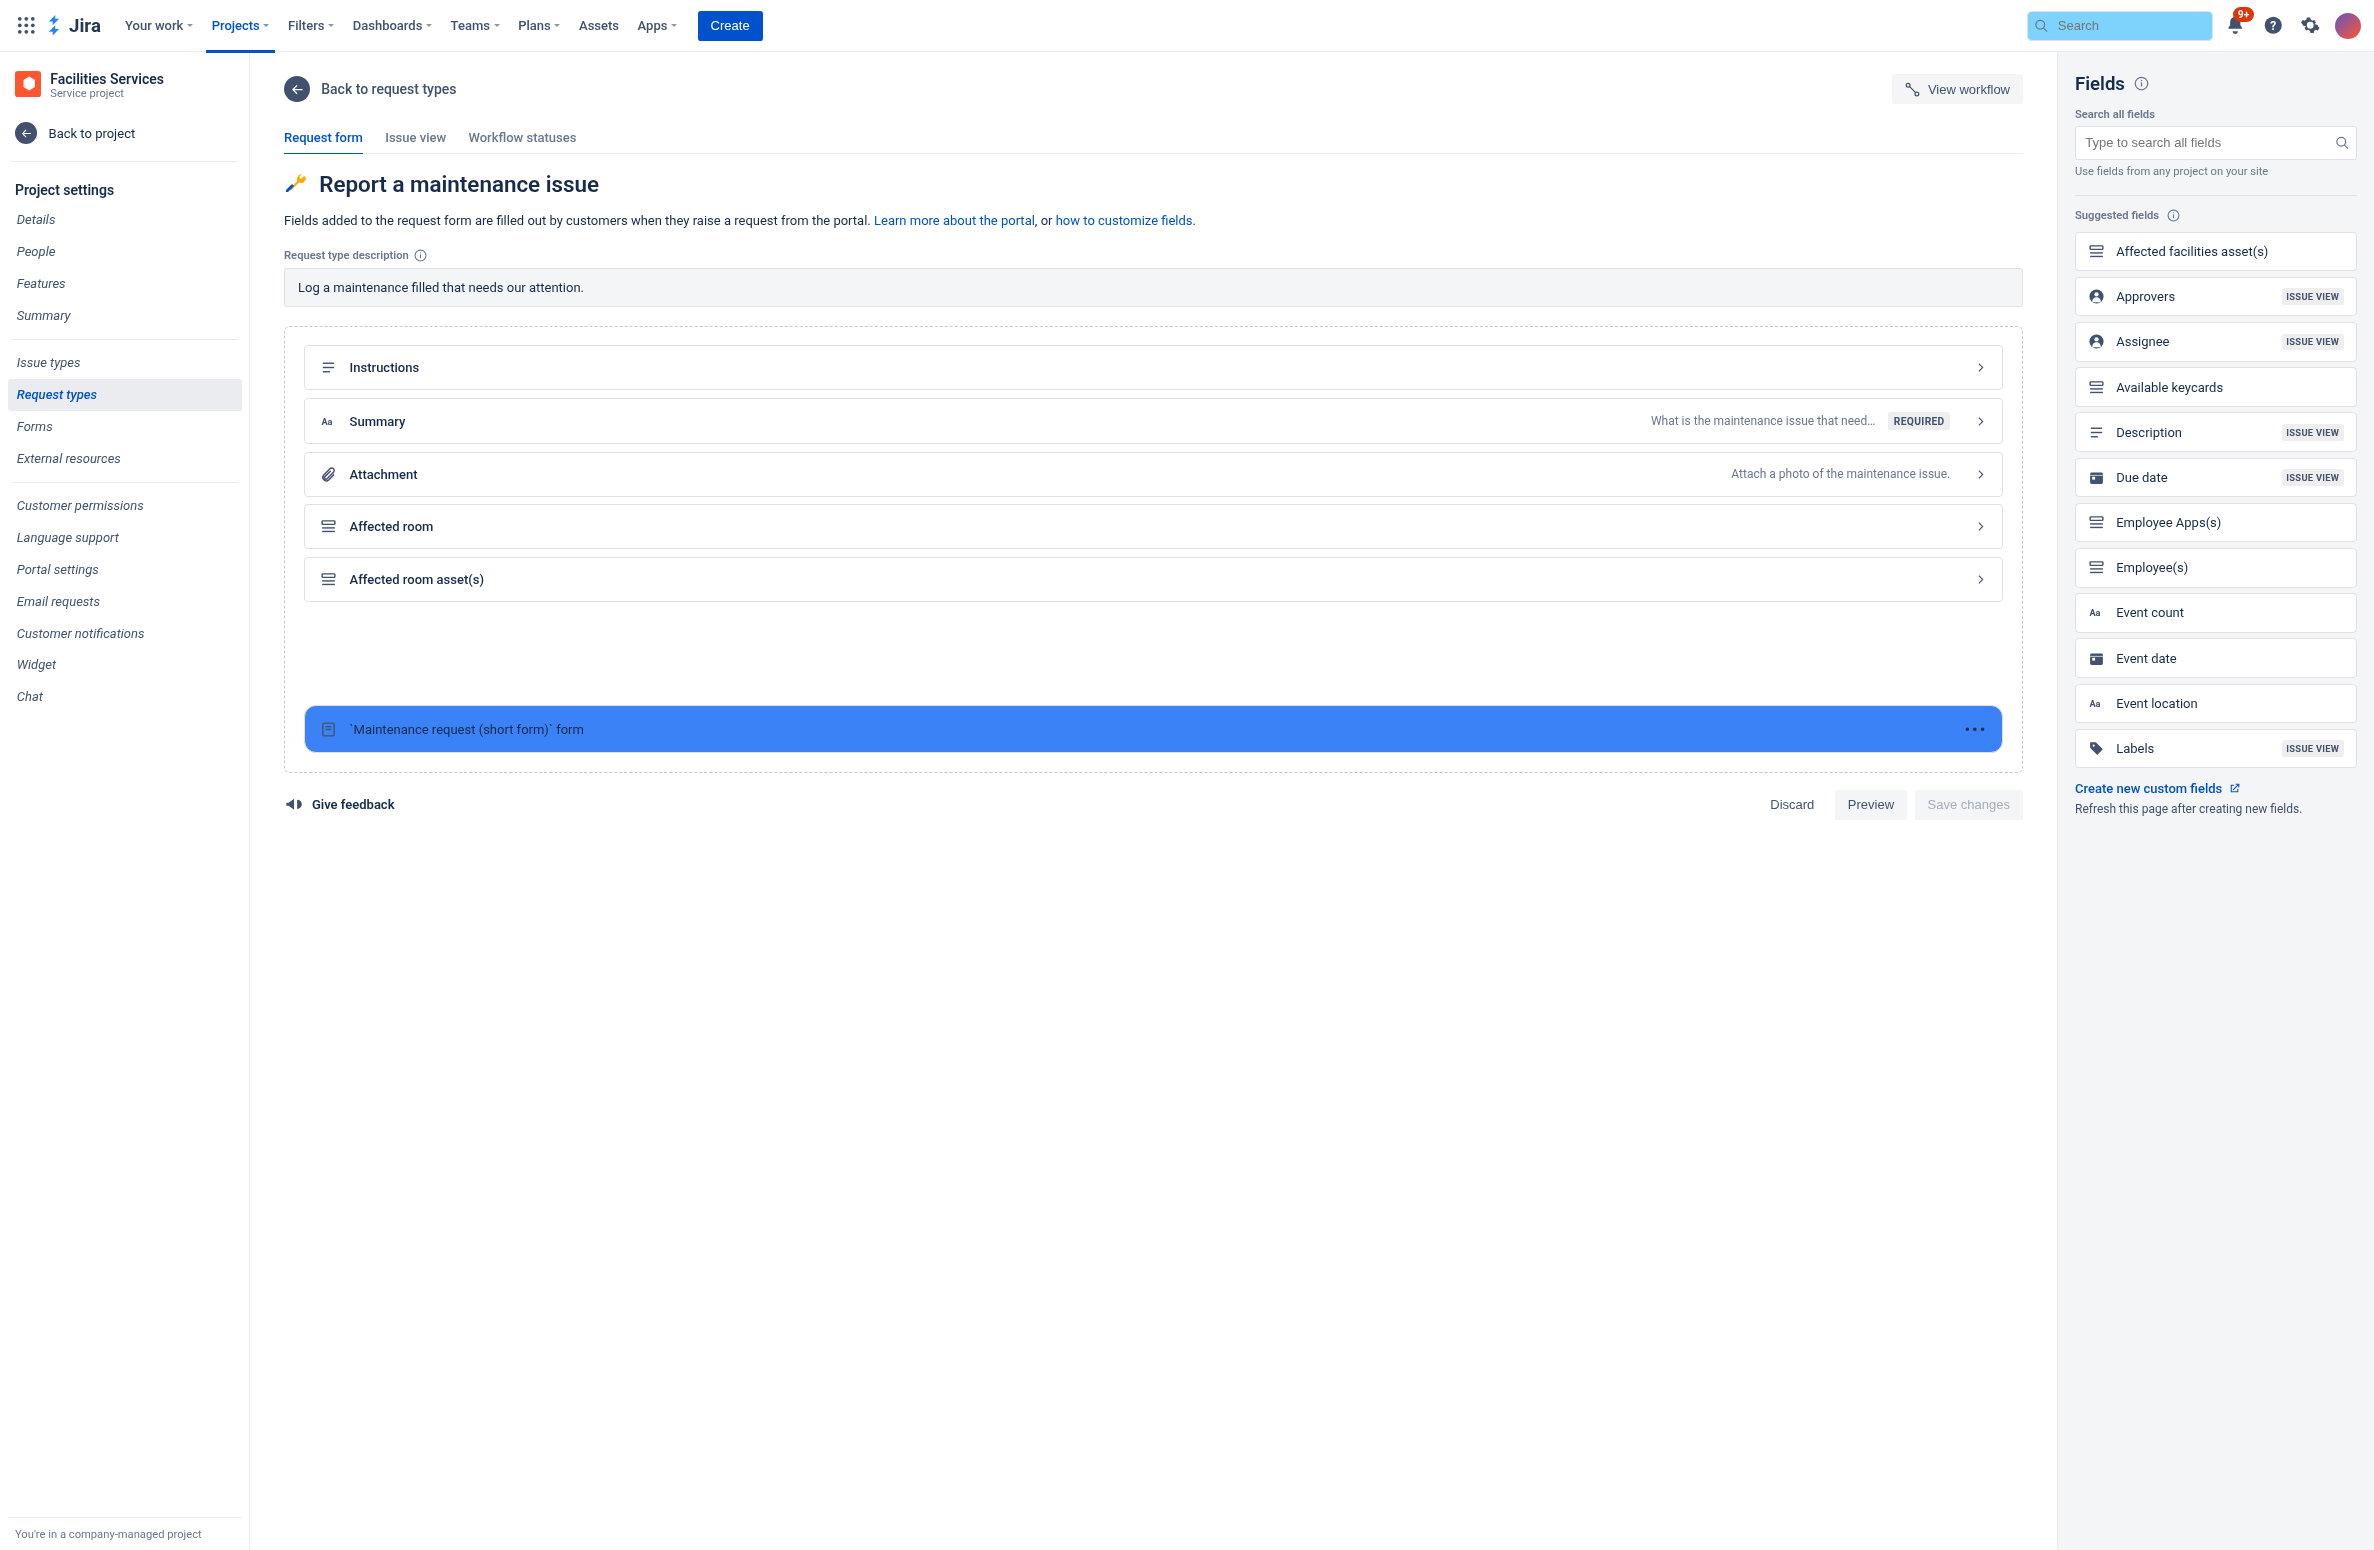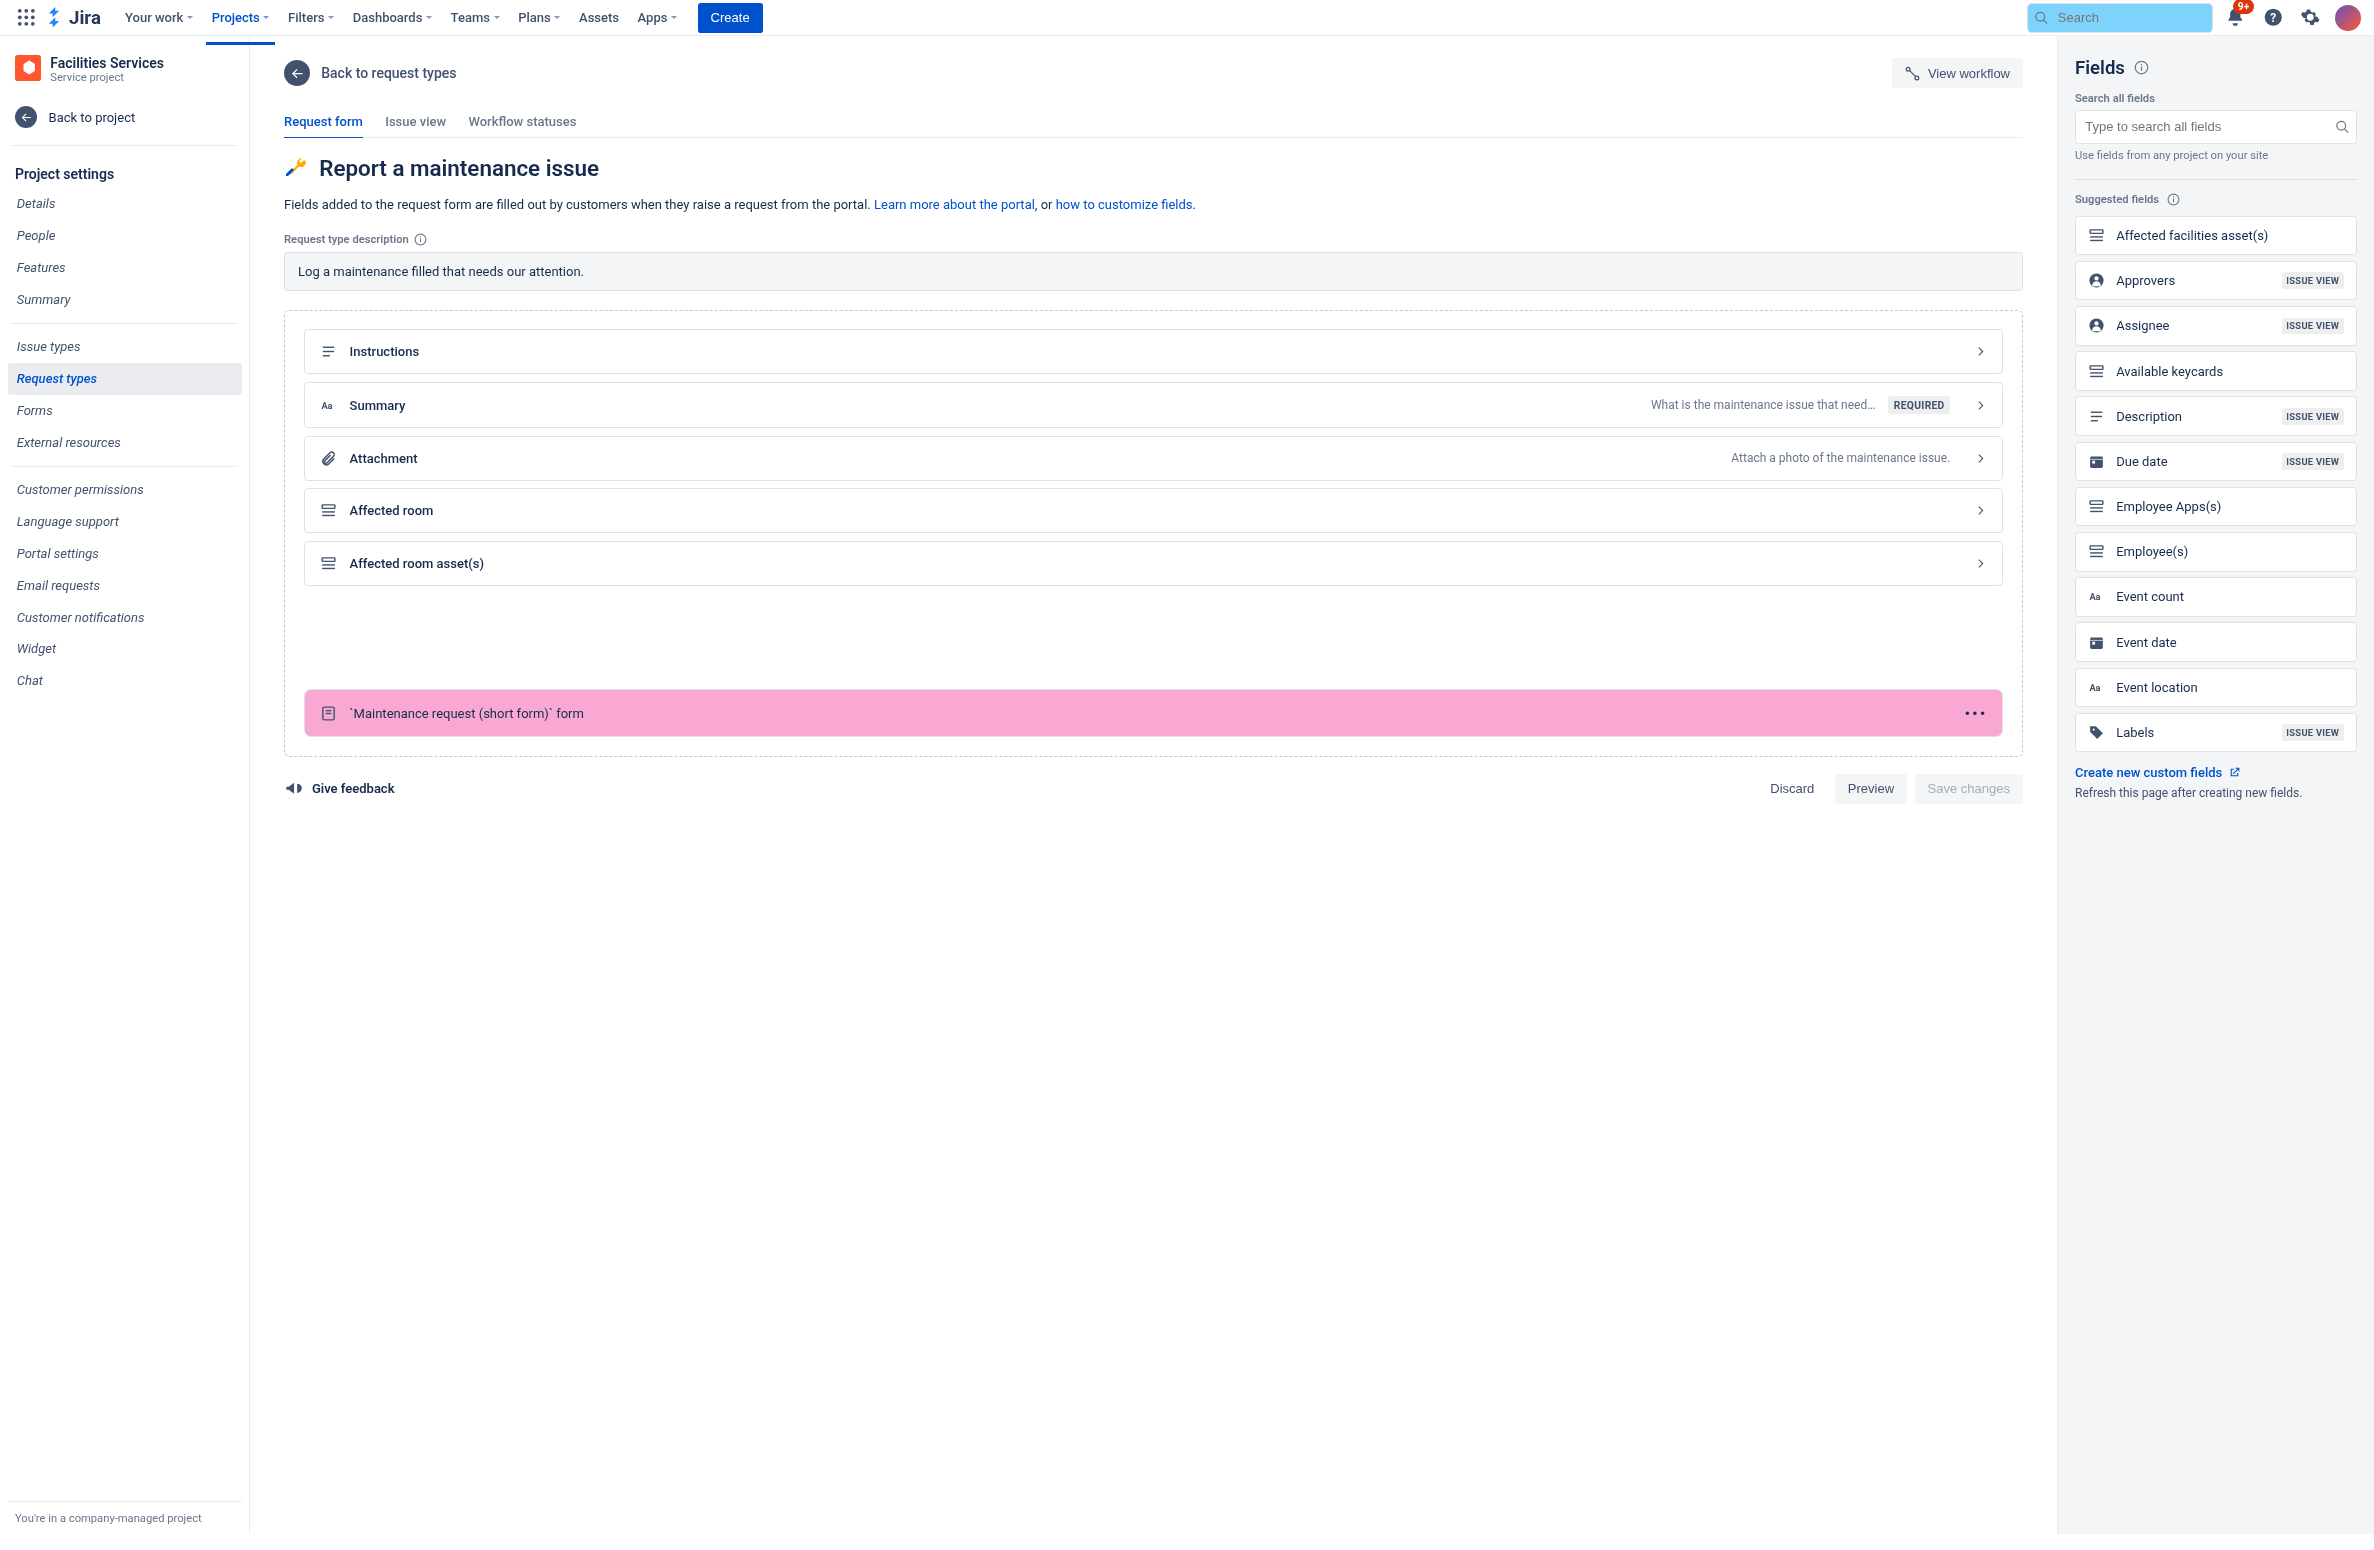--- a/index.html
+++ b/index.html
@@ -1,17 +1,17 @@
 <!DOCTYPE html>
 <html style="font-size:15px"><head>
 <meta charset="utf-8">
 <style>
 * { box-sizing: border-box; margin: 0; padding: 0; }
 body { font-family: -apple-system, BlinkMacSystemFont, "Segoe UI", Roboto, sans-serif; color: #172B4D; font-size: 13px; background: #fff; }
-.topnav { height: 36px; border-bottom: 0.9px solid #ebecf0; display: flex; align-items: center; padding: 0 11.2px; gap: 3.7px; }
+.topnav { height: 52px; border-bottom: 0.9px solid #ebecf0; display: flex; align-items: center; padding: 0 11.2px; gap: 3.7px; }
 .app-switcher { width: 30px; height: 30px; display: flex; align-items: center; justify-content: center; cursor: pointer; border-radius: 2.8px; }
 .jira-logo { display: flex; align-items: center; gap: 3.7px; font-weight: 700; color: #253858; font-size: 18.6px; margin-right: 11.2px; cursor: pointer; }
 .nav-item { padding: 7.5px 9.3px; cursor: pointer; display: flex; align-items: center; gap: 3.7px; color: #42526E; font-weight: 500; border-radius: 2.8px; position: relative; }
 .nav-item.active { color: #0052CC; }
 .nav-item.active::after { content: ''; position: absolute; bottom: -12px; left: 3.7px; right: 3.7px; height: 2.8px; background: #0052CC; }
 .chev { width: 0; height: 0; border-left: 3.7px solid transparent; border-right: 3.7px solid transparent; border-top: 3.7px solid currentColor; opacity: 0.6; }
 .create-btn { background: #0052CC; color: #fff; border: none; padding: 7.5px 13px; border-radius: 2.8px; font-weight: 500; cursor: pointer; font-size: 13px; margin-left: 7.5px; }
 .topnav-right { margin-left: auto; display: flex; align-items: center; gap: 7.5px; }
 .search-box { position: relative; }
 .search-box input { width: 186px; padding: 6.5px 9.3px 6.5px 30px; border: 1.9px solid #DFE1E6; border-radius: 4.7px; font-size: 13px; background: #7dd3fc; }
@@ -46,21 +46,21 @@
 .desc-text { color: #172B4D; margin-bottom: 18.6px; line-height: 1.5; }
 .desc-text a { color: #0052CC; text-decoration: none; }
 .field-label { font-size: 11.2px; font-weight: 600; color: #6B778C; display: flex; align-items: center; gap: 5.6px; margin-bottom: 5.6px; }
 .desc-box { background: #f4f5f7; border: 0.9px solid #DFE1E6; border-radius: 2.8px; padding: 11.2px 13px; margin-bottom: 18.6px; }
 .drop-zone { border: 1.9px dashed #C1C7D0; border-radius: 5.6px; padding: 18.6px; min-height: 447px; display: flex; flex-direction: column; }
 .field-row { background: #fff; border: 0.9px solid #DFE1E6; border-radius: 4px; padding: 13px 15px; margin-bottom: 7.5px; display: flex; align-items: center; gap: 13px; cursor: pointer; }
 .field-row .name { font-weight: 500; }
 .field-row .hint { color: #6B778C; font-size: 12px; margin-left: auto; }
 .req-badge { background: #eee; font-size: 10.3px; font-weight: 700; padding: 2.8px 5.6px; border-radius: 2.8px; color: #42526E; margin-left: 0; letter-spacing: 0.3px; }
 .field-row .chev-r { margin-left: 11.2px; }
-.form-row-last { margin-top: auto; display: flex; align-items: center; gap: 13px; background: #f9a8d4; border: 0.9px solid #DFE1E6; border-radius: 7px; padding: 13px 15px; }
+.form-row-last { margin-top: auto; display: flex; align-items: center; gap: 13px; background: #3b82f6; border: 0.9px solid #DFE1E6; border-radius: 12px; padding: 13px 15px; }
 .dots { margin-left: auto; font-size: 17px; letter-spacing: 1.9px; cursor: pointer; }
 .footer-bar { display: flex; align-items: center; margin-top: 17px; gap: 9.3px; }
 .feedback { display: flex; align-items: center; gap: 9.3px; font-weight: 600; cursor: pointer; }
 .footer-btns { margin-left: auto; display: flex; gap: 7.5px; }
 .btn { padding: 7.5px 13px; border-radius: 2.8px; border: none; cursor: pointer; font-size: 13px; font-weight: 500; }
 .btn-ghost { background: transparent; color: #42526E; }
 .btn-light { background: #f4f5f7; color: #42526E; }
 .btn-disabled { background: #f4f5f7; color: #A5ADBA; cursor: not-allowed; }
 .rightpanel { width: 317px; background: #f4f5f7; border-left: 0.9px solid #ebecf0; padding: 20.5px 17px; overflow-y: auto; }
 .rp-title { font-size: 18.6px; font-weight: 600; display: flex; align-items: center; gap: 9.3px; margin-bottom: 13px; }

